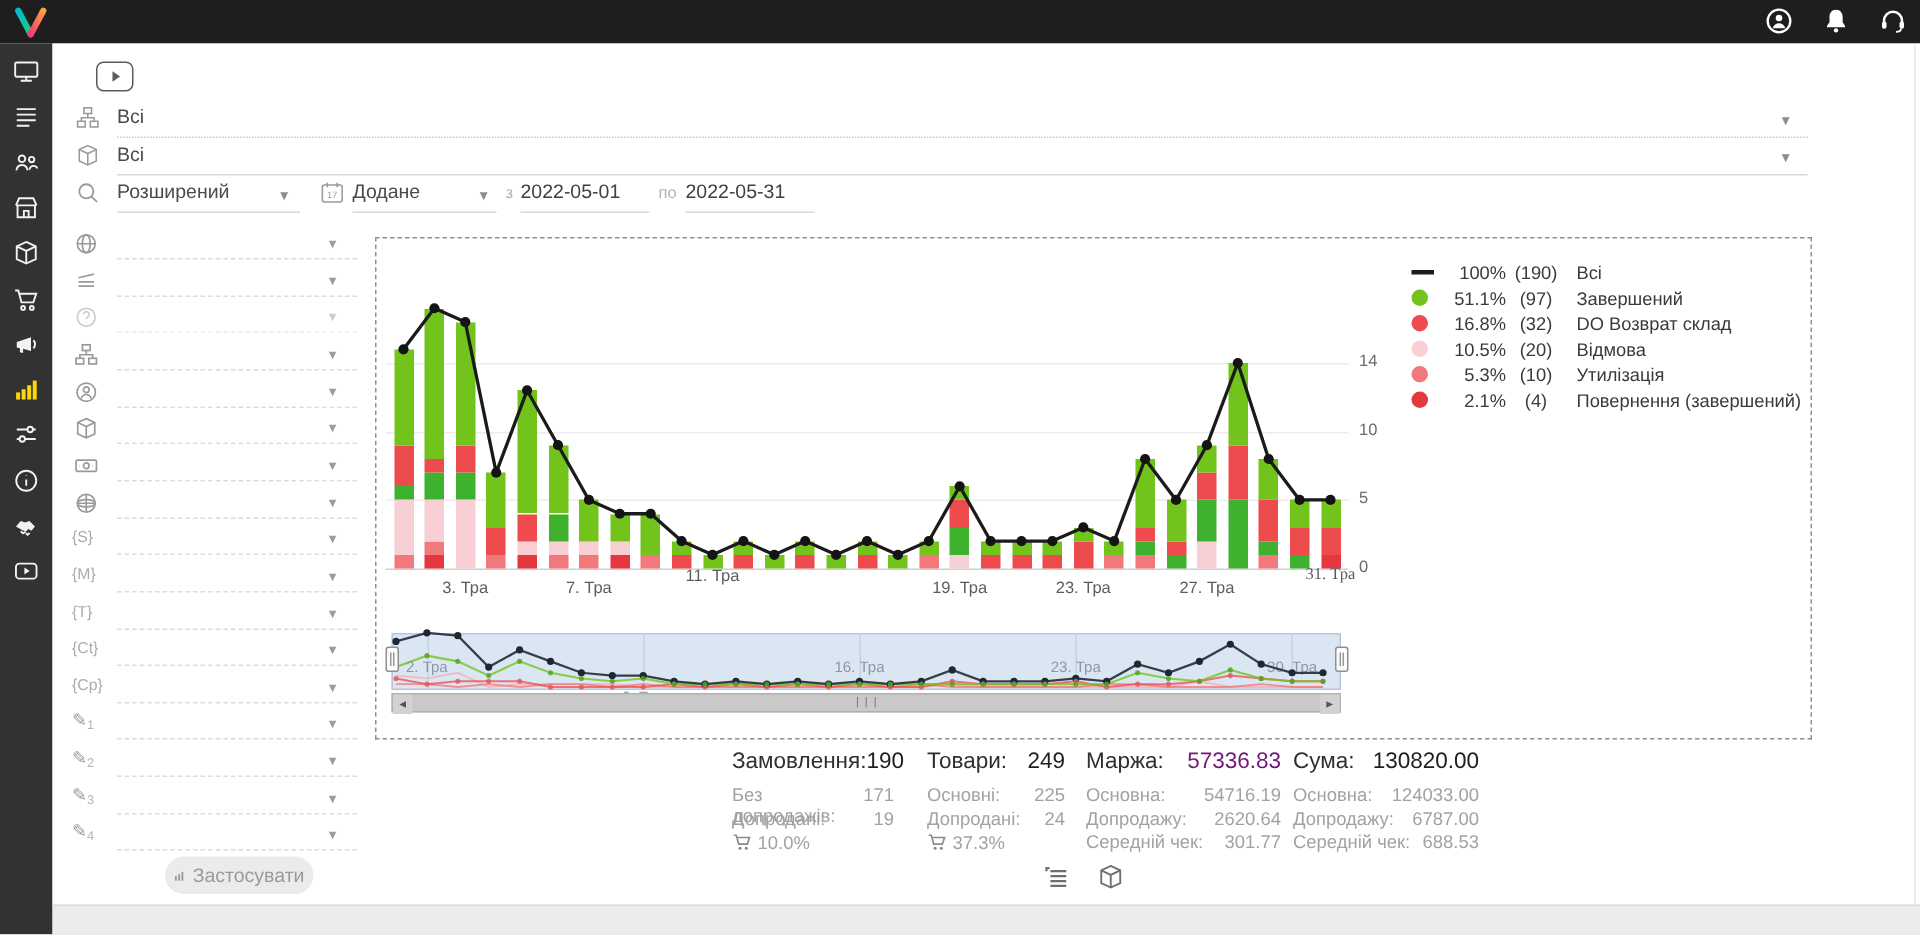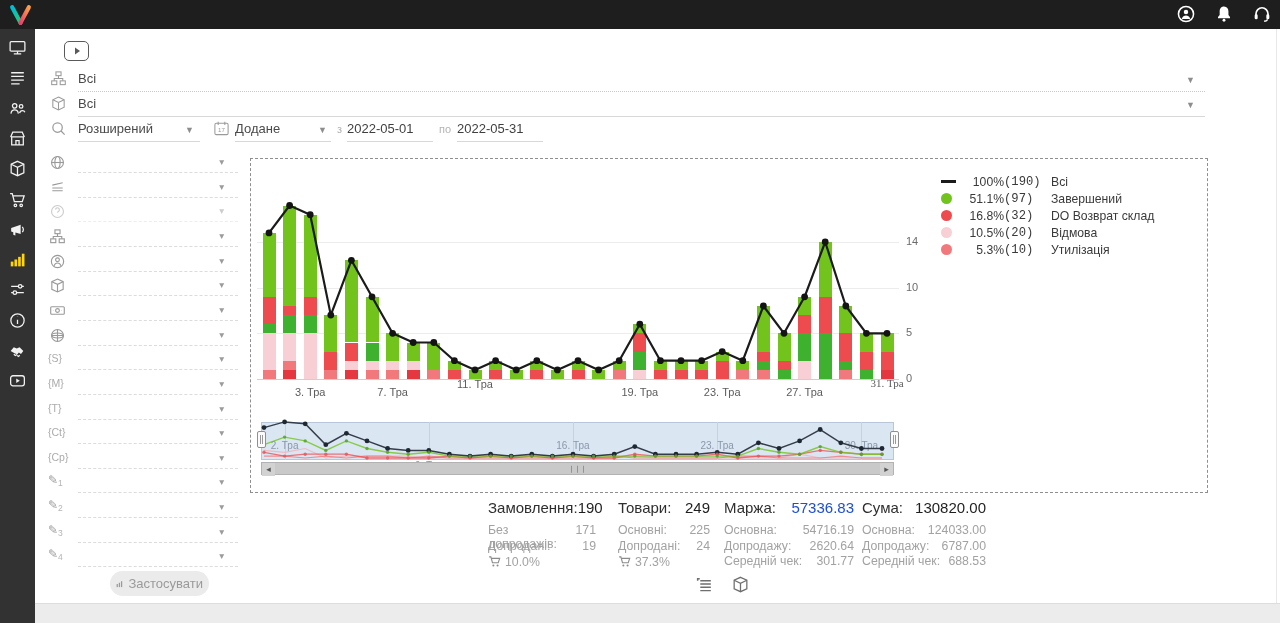--- a/index.html
+++ b/index.html
@@ -24,21 +24,21 @@
   .date-val{font-size:13px;color:#3f3f3f;}
   #play-btn{position:absolute;left:29px;top:12px;width:23px;height:18px;border:1.6px solid #5a5a5a;border-radius:5px;color:#5a5a5a;display:flex;align-items:center;justify-content:center;cursor:pointer;background:#fff;}
   #apply-btn{position:absolute;left:75px;top:542px;width:99px;height:25px;border:none;border-radius:13px;background:#ebebeb;color:#9a9a9a;font-size:13px;display:flex;align-items:center;justify-content:center;gap:5px;cursor:pointer;font-family:"Liberation Sans",sans-serif;}
   #chart-panel{position:absolute;left:215px;top:129px;width:956px;height:333px;border:1px dashed #8f8f8f;background:#fff;}
   .grid{position:absolute;height:1px;}
   .ylab{position:absolute;font-size:11px;color:#6b6b6b;}
   .xlab{position:absolute;font-size:11px;color:#5c5c5c;text-align:center;width:56px;}
   .seg{position:absolute;width:13px;}
   .legend-row{display:flex;align-items:center;height:17px;font-size:12.2px;color:#3a3a3a;}
   .lg-pct{display:inline-block;width:46px;text-align:right;}
-  .lg-cnt{display:inline-block;width:40px;text-align:left;font-family:Liberation Mono, monospace;}
+  .lg-cnt{display:inline-block;width:40px;text-align:center;}
   .lg-lbl{margin-left:7px;white-space:nowrap;}
   .stat-col{position:absolute;top:470px;}
   .stat-title{display:flex;justify-content:space-between;font-size:15px;color:#2f2f2f;margin-bottom:7px;}
   .stat-row{display:flex;justify-content:space-between;font-size:12.3px;color:#a2a2a2;height:15.5px;}
   .stat-cart{display:flex;align-items:center;gap:4px;font-size:12.3px;color:#a2a2a2;height:15.5px;}
   .view-icon{position:absolute;top:546px;width:19px;height:19px;color:#6f6f6f;cursor:pointer;}
   .brush-lab{position:absolute;font-size:10px;color:#8a97a8;text-align:center;width:46px;}
   .handle{position:absolute;width:9px;height:17px;background:#fbfbfb;border:1px solid #8f8f8f;border-radius:2px;box-sizing:border-box;cursor:ew-resize;}
   .handle:before{content:"";position:absolute;left:2px;top:3px;width:1px;height:9px;background:#999;}
   .handle:after{content:"";position:absolute;left:4px;top:3px;width:1px;height:9px;background:#999;}
@@ -616,20 +616,26 @@
             <span class="lg-pct">10.5%</span>
             <span class="lg-cnt">(20)</span>
             <span class="lg-lbl">Відмова</span>
           </div>
           <div class="legend-row">
             <span style="display: inline-block; width: 11px; height: 11px; border-radius: 50%; background: rgb(241, 121, 123); margin-right: 6px; margin-left: 0px;"></span>
             <span class="lg-pct">5.3%</span>
             <span class="lg-cnt">(10)</span>
             <span class="lg-lbl">Утилізація</span>
           </div>
+          <div class="legend-row">
+            <span style="display: inline-block; width: 11px; height: 11px; border-radius: 50%; background: rgb(228, 55, 63); margin-right: 6px; margin-left: 0px;"></span>
+            <span class="lg-pct">2.1%</span>
+            <span class="lg-cnt">(4)</span>
+            <span class="lg-lbl">Повернення (завершений)</span>
+          </div>
         </div>
       </div>
 
     <div id="stats-row">
         <div class="stat-col" style="left: 453px; width: 108px;">
           <div class="stat-title">
             <span>Замовлення:</span>
             <span style="color:#1f1f1f">190</span>
           </div>
           <div class="stat-row">
@@ -667,21 +673,21 @@
               <path d="M1.2 2h1.9l1.7 6.3h6.2l1.6-4.7H4.2"></path>
               <circle cx="5.8" cy="11.3" r="1.1" fill="#8b8b8b" stroke="none"></circle>
               <circle cx="10.3" cy="11.3" r="1.1" fill="#8b8b8b" stroke="none"></circle>
             </svg>
             <span>37.3%</span>
           </div>
         </div>
         <div class="stat-col" style="left: 689px; width: 130px;">
           <div class="stat-title">
             <span>Маржа:</span>
-            <span style="color:#1d4ed8">57336.83</span>
+            <span style="color:#701a75">57336.83</span>
           </div>
           <div class="stat-row">
             <span>Основна:</span>
             <span>54716.19</span>
           </div>
           <div class="stat-row">
             <span>Допродажу:</span>
             <span>2620.64</span>
           </div>
           <div class="stat-row">

